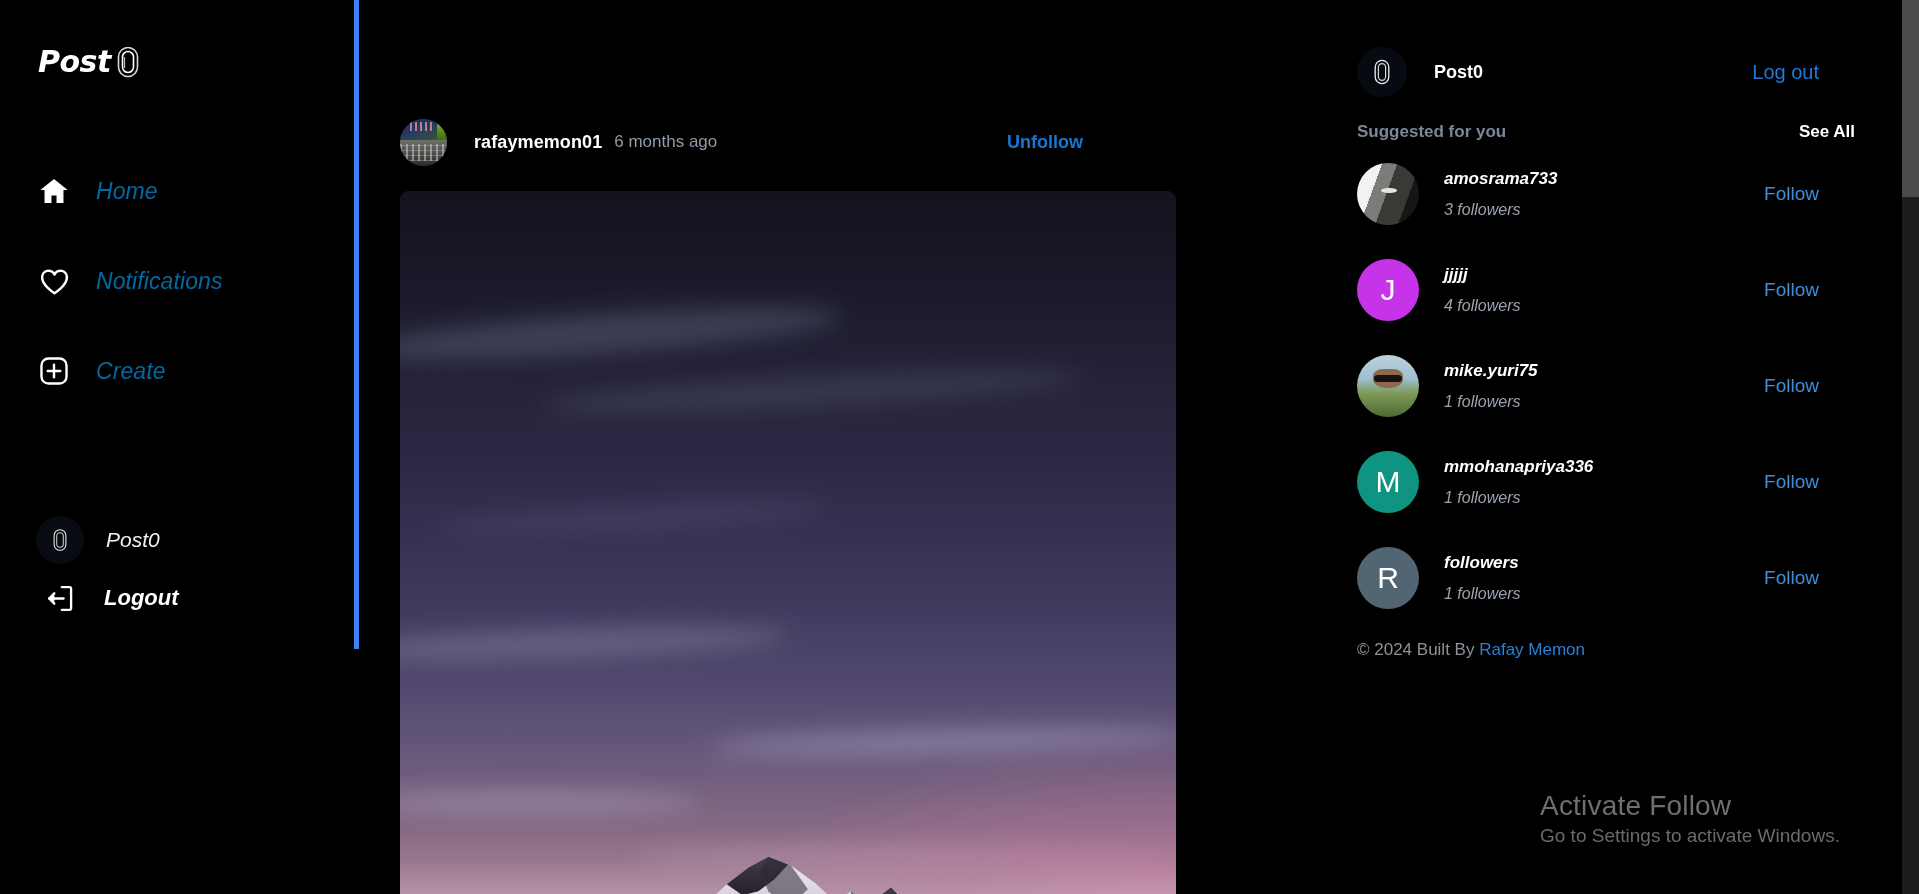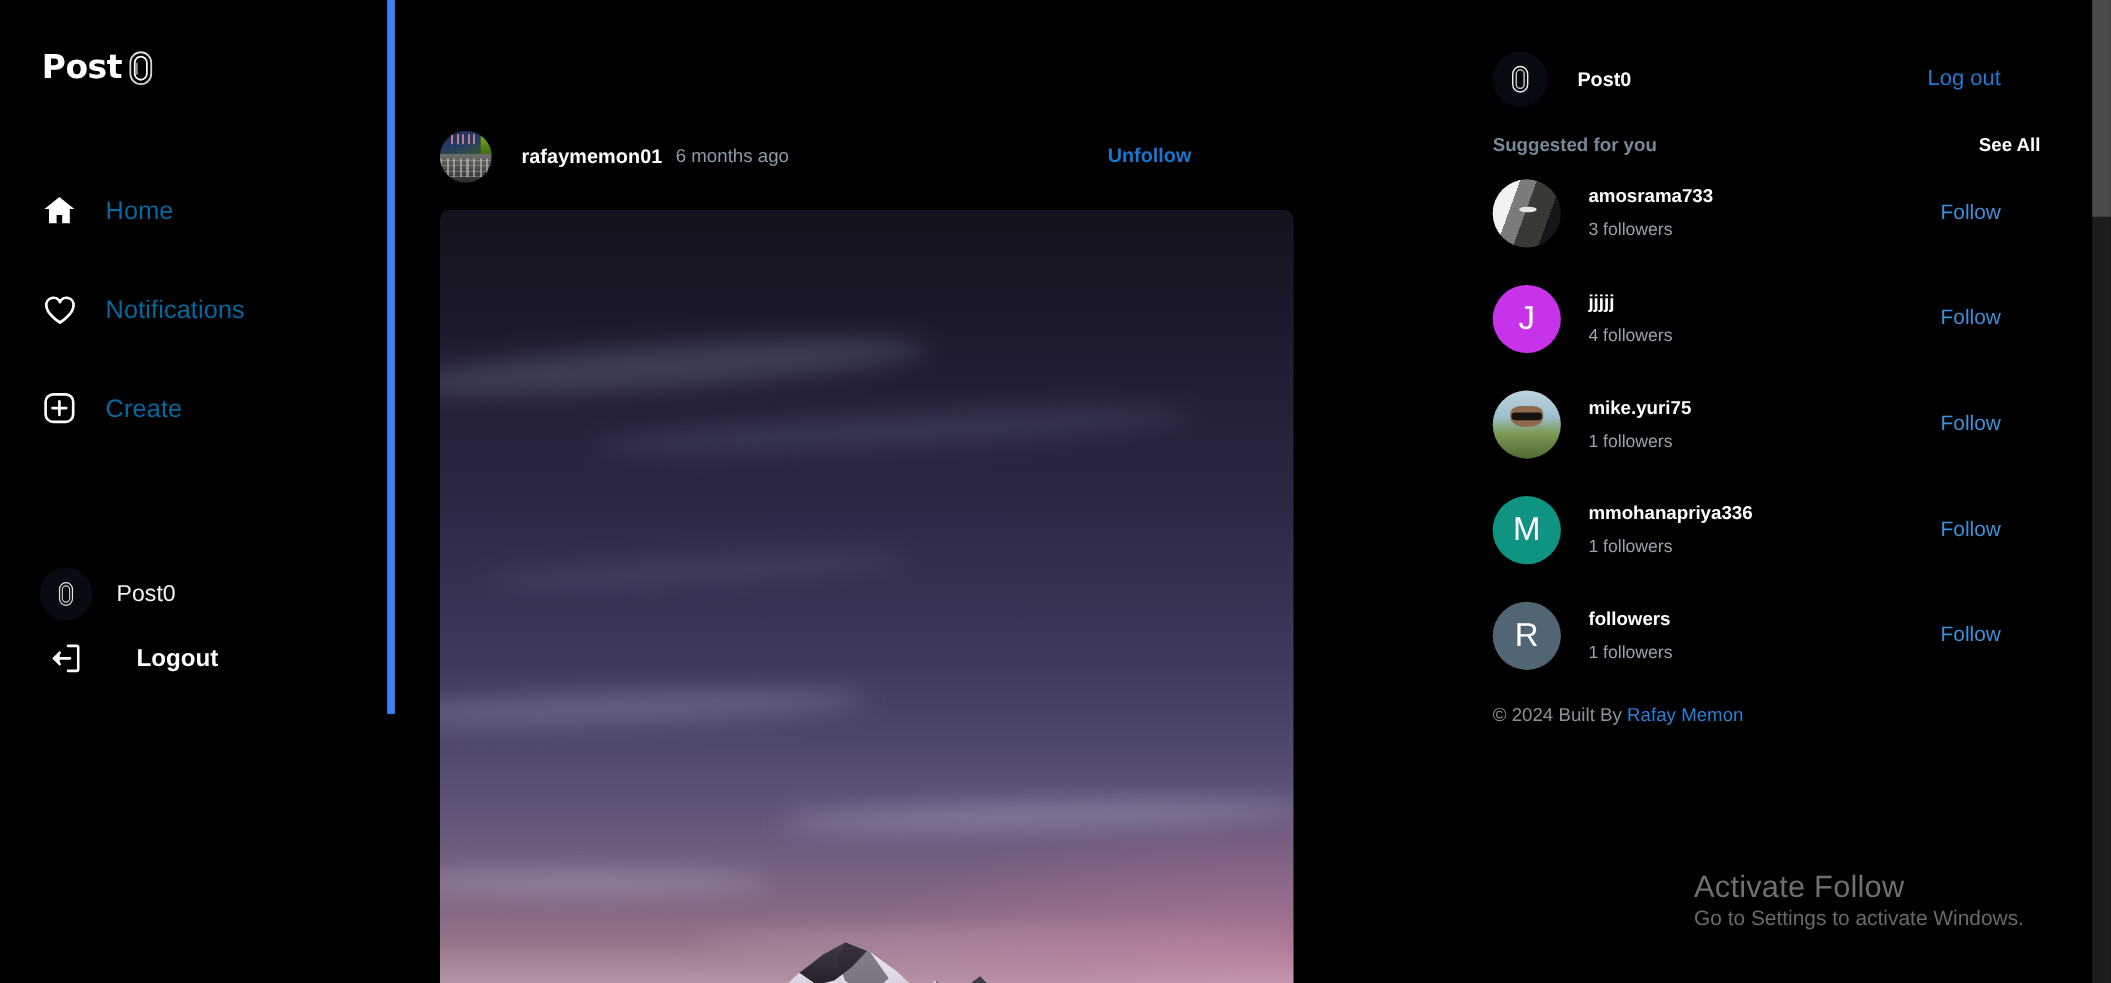--- a/index.html
+++ b/index.html
@@ -14,23 +14,24 @@
     width: 1919px; height: 894px;
     background: #000;
     display: flex;
   }
 
   
   .sidebar {
     width: 359px;
     height: 649px;
     background: #000000;
-    border-right: 7px solid #3b82f6;
+    border-right: 5px solid #3b82f6;
     position: relative;
     flex: 0 0 359px;
+    font-style: italic;
   }
   .brand {
     position: absolute;
     left: 38px; top: 44px;
     display: flex; align-items: center; gap: 2px;
   }
   .brand-word {
     font-family: "DejaVu Sans", sans-serif;
     font-weight: 700;
     font-size: 30px;
@@ -93,21 +94,20 @@
   .sb-logout-ico {
     width: 44px; height: 44px;
     display: flex; align-items: center; justify-content: center;
     flex: 0 0 44px;
     margin-left: 2px;
   }
   .sb-logout-label {
     font-size: 22px;
     color: #ffffff;
     font-weight: 700;
-    margin-left: 20px;
   }
 
   
   .feed {
     flex: 1 1 auto;
     position: relative;
     height: 894px;
   }
   .post {
     position: absolute;
@@ -268,21 +268,21 @@
     width: 62px; height: 62px;
     border-radius: 50%;
     flex: 0 0 62px;
     overflow: hidden;
     position: relative;
     display: flex; align-items: center; justify-content: center;
     font-size: 30px;
     color: #ffffff;
     font-weight: 400;
   }
-  .sugg-meta { margin-left: 25px; display: flex; flex-direction: column; gap: 12px; }
+  .sugg-meta { margin-left: 25px; display: flex; flex-direction: column; gap: 12px; font-style: italic; }
   .sugg-name { font-size: 17px; font-weight: 700; color: #ffffff; }
   .sugg-sub { font-size: 16px; color: #9aa3ad; }
   .sugg-follow {
     position: absolute; right: 0; top: 50%;
     transform: translateY(-50%);
     font-size: 19px;
     color: #3e8ed8;
     cursor: pointer;
   }
 

